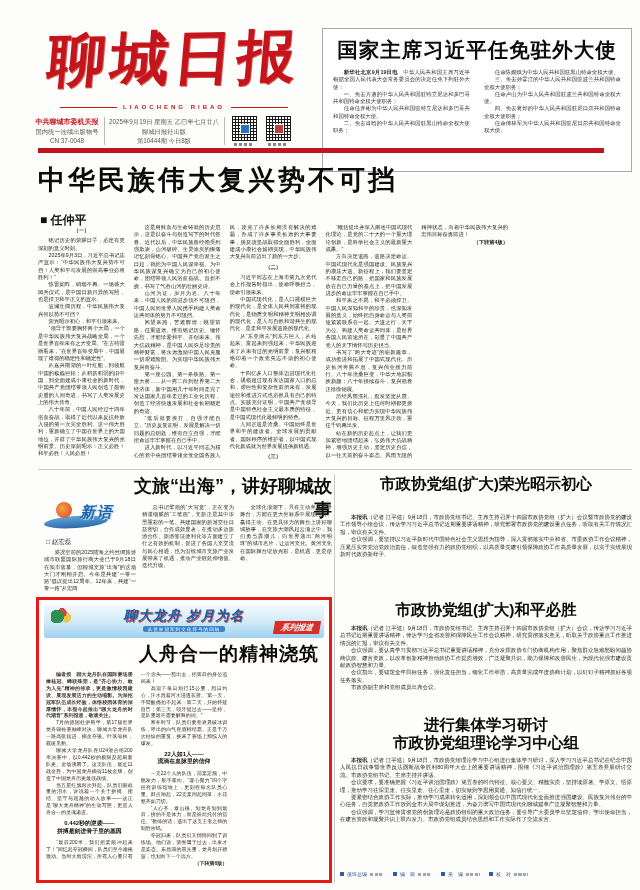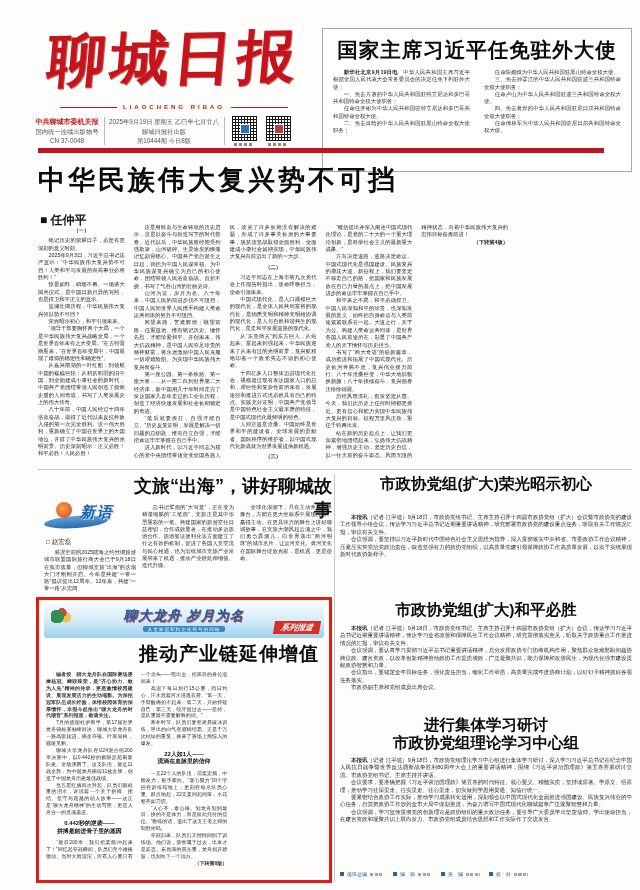--- a/index.html
+++ b/index.html
@@ -192,21 +192,21 @@
   <div class="abs cul-col cul-b bp">总书记擘画的“大写意”，正在变为精谨细腻的“工笔画”，文旅正是其中浓墨重彩的一笔。共建国家的旅游交往日益密切，合作成效显著，在推动多边旅游合作、旅游签证便利化等方面建立了行之有效的机制，促进了各国人文交流与民心相通，也为沿线城市文旅产业发展带来了机遇，推动产业链延伸增值、迭代升级。</div>
   <div class="abs cul-col cul-c bp">全球化浪潮下，只有主动奔赴世界舞台，方能在更大坐标系中展现优势、赢得主动。在更具张力的舞台上讲好聊城故事，在文旅大潮风起云涌之中，我们勇当弄潮儿，向世界递出“两河明珠”的城市名片，让运河文化、黄河文化在国际舞台绽放光彩，是机遇，更是使命。</div>
 
   <div class="abs feat-box">
     <div class="banner">
       <span class="dragon"></span>
       <div class="b-title">聊大龙舟 岁月为名</div>
       <div class="b-sub">从世界冠军到文化符号的回响</div>
       <div class="b-ribbon">系列报道</div>
     </div>
-    <div class="feat-h">推动产业链延伸增值</div>
+    <div class="feat-h">人舟合一的精神浇筑</div>
     <div class="feat-cols">
         <div class="bp lead">编者按　聊大龙舟队在国际赛场屡捧桂冠、蝉联殊荣，是“齐心协力、敢为人先”精神的传承，更是激情校园建设、展现发展活力的生动缩影。为深挖冠军队伍成长经验，体悟校园体育的深厚情怀，本报今起推出“聊大龙舟的时代潮音”系列报道，敬请关注。</div>
         <div class="bp">7月的德国杜伊斯堡，第17届世界龙舟锦标赛巅峰对决，聊城大学龙舟队一路高歌猛进，摘金夺银。叶落知秋，窥斑见豹。</div>
         <div class="bp">聊城大学龙舟队在U24混合组200米决赛中，以0.442秒的极限反超刷新队史。全场沸腾了。这支队伍，最近11战全胜，为中国龙舟摘得11枚金牌，创造了中国龙舟历史最佳战绩。</div>
         <div class="bp">当五星红旗再次升起，队员们眼眶里的泪水，诉说着一个关于拼搏、团结、坚守与超越的动人故事——这正是“聊大龙舟精神”的生动写照，更是人舟合一的灵魂递进。</div>
         <div class="sub-h">0.442秒的逆袭——
 拼搏是刻进骨子里的基因</div>
         <div class="bp">“最后200米，我们把桨频冲起来了！”回忆起夺冠瞬间，队员们至今难掩激动。当时大雨滂沱，所有人心里只有一个念头——豁出去，把落后的身位追回来！</div>
         <div class="bp">高温下每日划行15公里，烈日灼心，汗水混着河水浸透衣背。“第一天，手臂酸痛抬不起来；第二天，开始怀疑自己；第三天，咬牙挺过去——坚持，是队里最不需要解释的词。”</div>
         <div class="bp">寒冬时节，队员们要在凌晨破冰训练，呼出的白气在眉梢结霜。正是千万次枯燥的重复，换来了赛场上那惊人的爆发。</div>

